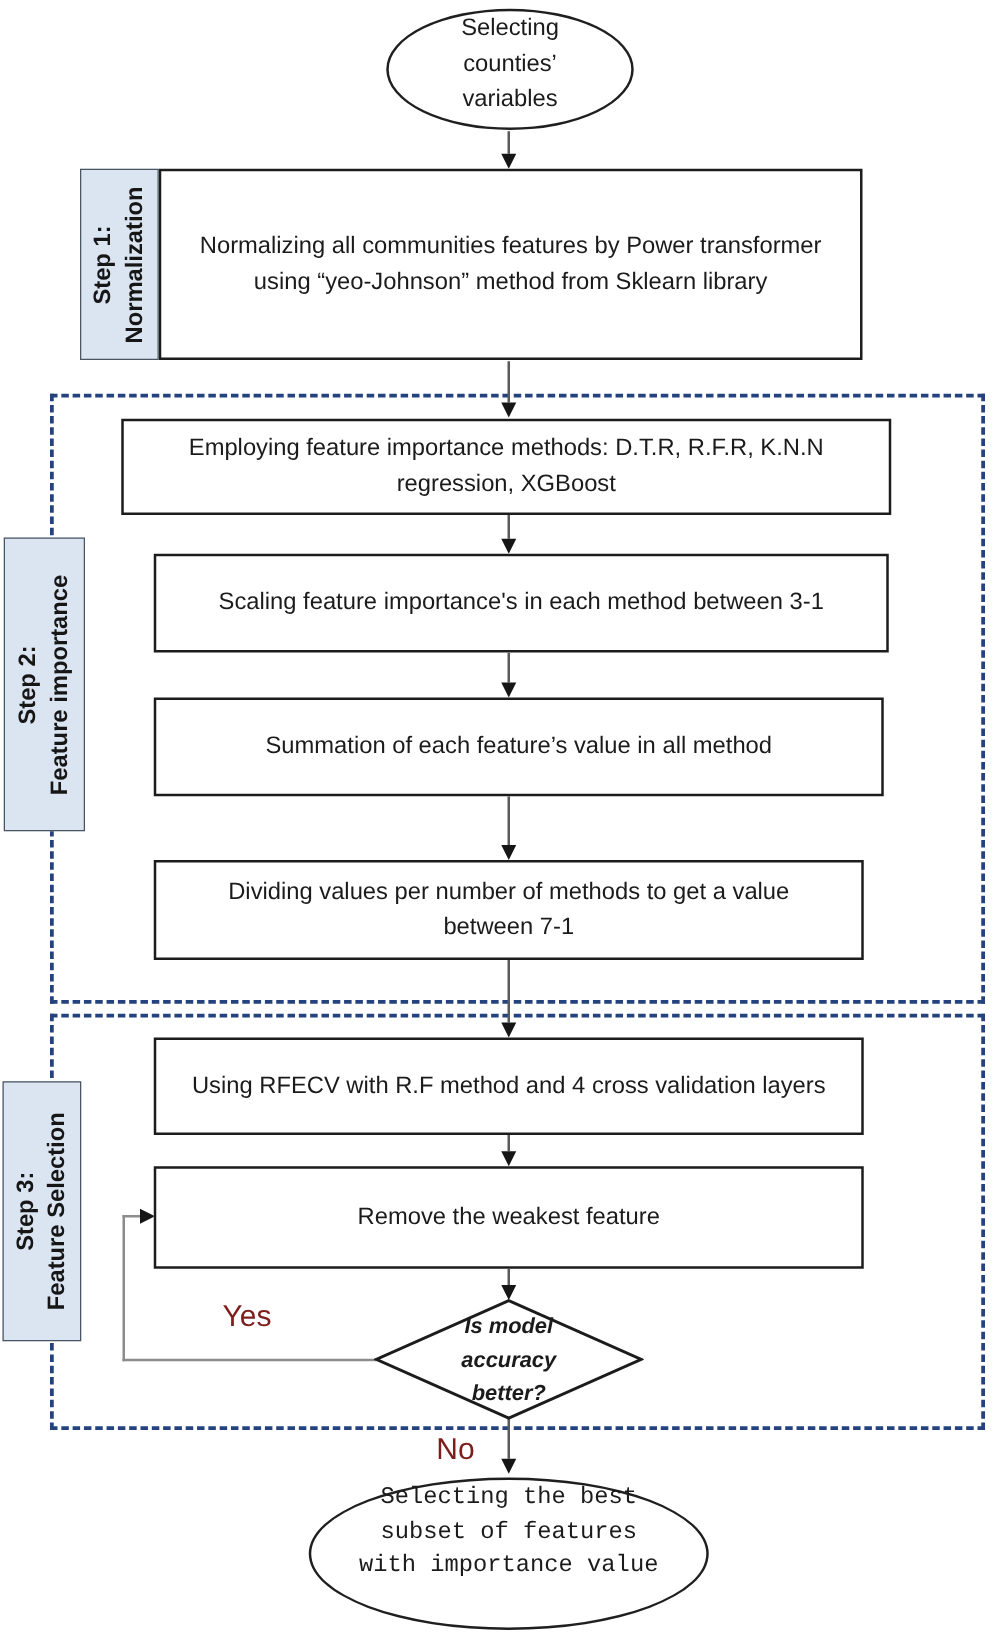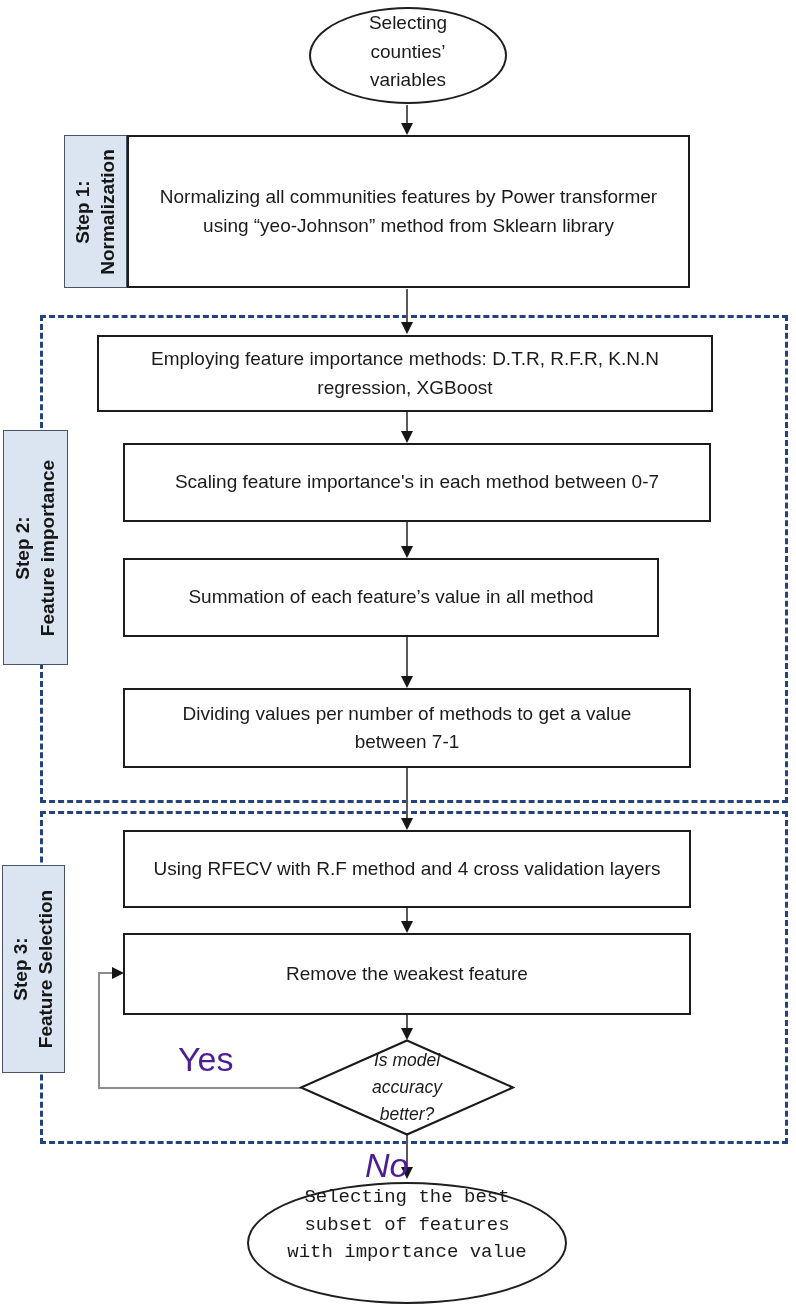--- a/index.html
+++ b/index.html
@@ -61,36 +61,36 @@
 
   
   .pbox{position:absolute;background:#fff;border:2.6px solid #1c1c1c;box-sizing:border-box;
     display:flex;align-items:center;justify-content:center;text-align:center;
     font-size:19px;line-height:1.5;padding:0 28px;}
   .b-step1{left:127px;top:135px;width:563px;height:153px;}
   .b-step1 .btext{max-width:520px;}
   .b-a{left:97px;top:335px;width:616px;height:77px;}
   .b-a .btext{max-width:575px;}
   .b-b{left:123px;top:443px;width:588px;height:79px;}
-  .b-c{left:123px;top:558px;width:536px;height:79px;}
+  .b-c{left:123px;top:558px;width:584px;height:79px;}
   .b-d{left:123px;top:688px;width:568px;height:80px;}
   .b-d .btext{max-width:500px;}
   .b-e{left:123px;top:830px;width:568px;height:78px;}
   .b-f{left:123px;top:933px;width:568px;height:82px;}
 
   
-  .diamond{position:absolute;left:299px;top:1039px;width:216px;height:97px;}
+  .diamond{position:absolute;left:299px;top:1039px;width:216px;height:97px;font-weight:bold;}
   .diamond svg{position:absolute;left:0;top:0;}
   .dtext{position:absolute;top:50%;left:50%;transform:translate(-50%,-50%);
     width:120px;text-align:center;font-style:italic;font-size:17.5px;line-height:1.55;}
 
   
-  .edge-label{position:absolute;font-size:34px;color:#4c1d95;}
+  .edge-label{position:absolute;font-size:24px;color:#7f1d1d;}
   .lbl-yes{left:178px;top:1040px;}
-  .lbl-no{left:365px;top:1146px;font-style:italic;}
+  .lbl-no{left:349px;top:1146px;}
 </style>
 </head>
 <body>
 
 <div class="canvas">
 
   <div class="dashed-region r-step2"></div>
   <div class="dashed-region r-step3"></div>
 
   <div class="vline c1"></div>
@@ -134,21 +134,21 @@
 Feature Selection</div>
   </div>
 
   <div class="pbox b-a">
     <div class="btext">Employing feature importance methods: D.T.R, R.F.R, K.N.N regression, XGBoost</div>
   </div>
   <div class="pbox b-step1">
     <div class="btext">Normalizing all communities features by Power transformer using “yeo-Johnson” method from Sklearn library</div>
   </div>
   <div class="pbox b-b">
-    <div class="btext">Scaling feature importance's in each method between 0-7</div>
+    <div class="btext">Scaling feature importance's in each method between 3-1</div>
   </div>
   <div class="pbox b-c">
     <div class="btext">Summation of each feature’s value in all method</div>
   </div>
   <div class="pbox b-d">
     <div class="btext">Dividing values per number of methods to get a value between 7-1</div>
   </div>
   <div class="pbox b-e">
     <div class="btext">Using RFECV with R.F method and 4 cross validation layers</div>
   </div>

